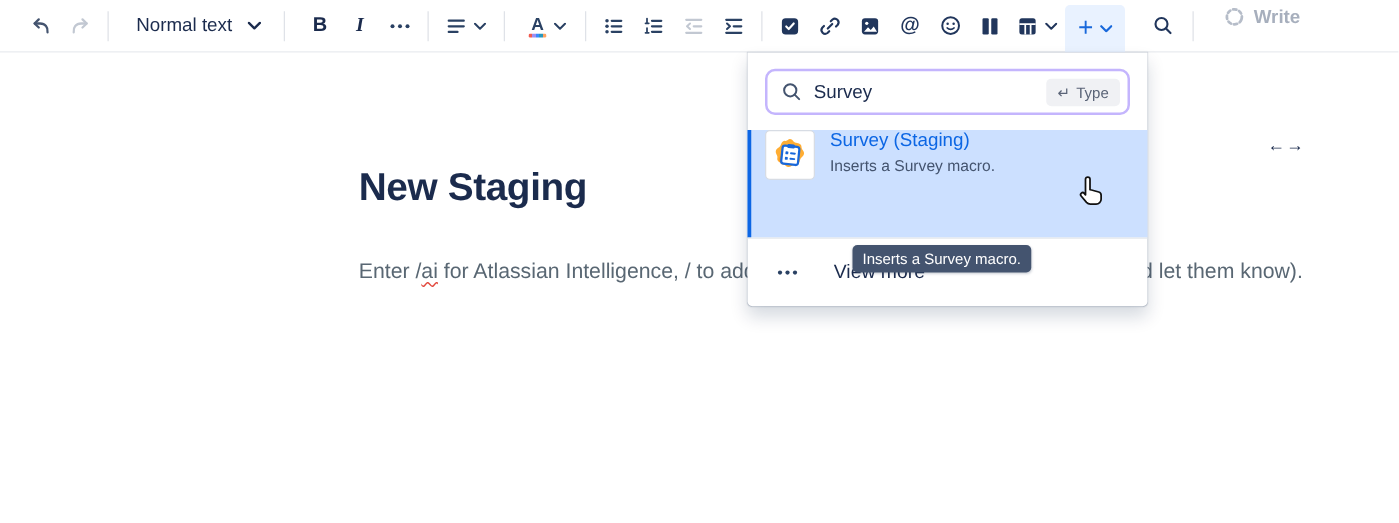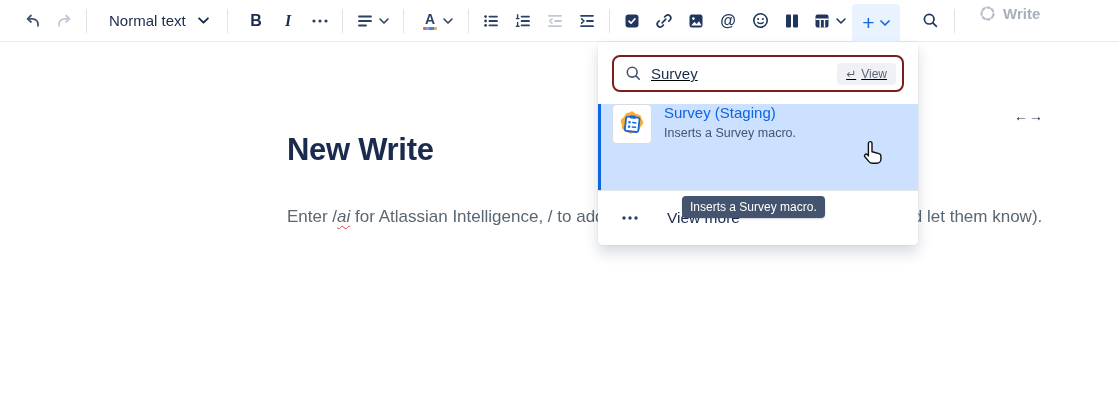--- a/index.html
+++ b/index.html
@@ -48,36 +48,36 @@
 
   
   .doc-title {
     position:absolute; left:287px; top:132px;
     font-size:31px; font-weight:600; letter-spacing:-0.3px; color:#1B2B4D;
   }
   .doc-placeholder {
     position:absolute; left:287px; top:207px; width:760px; white-space:nowrap;
     font-size:17px; color:#596773;
   }
-  .misspell { text-decoration:underline wavy #E2483D 1px; text-underline-offset:3px;font-style:italic; }
+  .misspell { text-decoration:underline wavy #E2483D 1px; text-underline-offset:3px; }
   .width-toggle {
     position:absolute; left:1014px; top:108px; color:#1B2B4D; font-size:14px;
     letter-spacing:1px; cursor:pointer; background:none; border:none;
   }
 
   
   .insert-panel {
     position:absolute; left:598px; top:42px; width:320px; height:203px;
     background:#fff; border-radius:0 0 4px 4px;
     box-shadow:0 8px 14px rgba(9,30,66,.16), 0 0 1px rgba(9,30,66,.25);
   }
   .search-wrap { padding:13px 14px 0 14px; }
   .search-box {
-    height:37px; border:2px solid #7f1d1d; border-radius:8px;
-    display:flex; align-items:center; padding:0 6px 0 11px; gap:9px; background:#fff;text-decoration:underline;
+    height:37px; border:2px solid #c4b5fd; border-radius:8px;
+    display:flex; align-items:center; padding:0 6px 0 11px; gap:9px; background:#fff;
   }
   .search-box input {
     flex:1; border:none; outline:none; font-size:15px; color:#1B2B4D; min-width:0;
     font-family:"Liberation Sans","DejaVu Sans",sans-serif; background:transparent;
   }
   .enter-hint {
     background:#F0F1F4; border-radius:4px; padding:4px 9px; color:#5A6477;
     font-size:12px; display:flex; align-items:center; gap:5px; flex:0 0 auto;
   }
   .result-item {
@@ -308,41 +308,41 @@
     <button class="tb-write">
       <span>
           <svg class="ic" width="17" height="17" viewBox="0 0 17 17">
             <circle cx="8.5" cy="8.5" r="6" fill="none" stroke="#B6BDC9" stroke-width="2.2" stroke-dasharray="2.6 2.4" stroke-linecap="round" transform="rotate(20 8.5 8.5)"></circle>
           </svg>
         </span>
       <span>Write</span>
     </button>
   </div>
 
-  <h1 class="doc-title">New Write</h1>
+  <h1 class="doc-title">New Staging</h1>
 
   <p class="doc-placeholder">
     <span>Enter /</span><span class="misspell">ai</span><span> for Atlassian Intelligence, / to add elements, or @ to mention someone (and let them know).</span>
   </p>
 
   <button class="width-toggle">←→</button>
 
   <div class="insert-panel">
     <div class="search-wrap">
       <div class="search-box">
         <span>
             <svg class="ic" width="17" height="17" viewBox="0 0 17 17">
               <circle cx="7.2" cy="7.2" r="4.9" fill="none" stroke="#44546F" stroke-width="1.6"></circle>
               <path d="M10.9 10.9l3.4 3.4" stroke="#44546F" stroke-width="1.6" stroke-linecap="round"></path>
             </svg>
           </span>
         <input type="text" value="Survey" style="">
         <span class="enter-hint">
           <span>↵</span>
-          <span>View</span>
+          <span>Type</span>
         </span>
       </div>
     </div>
 
     <div class="result-item">
       <div class="macro-icon-box">
         <svg class="ic" width="32" height="32" viewBox="0 0 32 32">
           <path d="M16 3.2c2.2.1 2.6 2.6 4.8 3 2.3.4 4.4.9 4.4 3.3 0 2.3 2.6 3.3 2 5.7-.5 2.2-2.7 2.6-3.2 4.8-.5 2.3-1.5 4.6-4 4.1-2.1-.4-3.4 1.9-5.7 1.5-2.2-.4-2.5-2.7-4.7-3.2-2.4-.5-4.3-1.7-3.7-4.2.5-2-1.8-3.4-1.2-5.7.5-2.1 2.8-2.2 3.7-4.2.9-2 1.6-4 3.9-3.6 1.6.3 2.3-1.6 3.7-1.5z" fill="#FFAD33"></path>
           <path d="M9.5 23.5c3.5 1.5 6-2 4-5s1-6.5-1.5-7.5c-2.5 1.5-1 4.5-3.5 6s-1.5 5 1 6.5z" fill="#F7941E" opacity=".65"></path>
           <g transform="rotate(6 16 16)">

